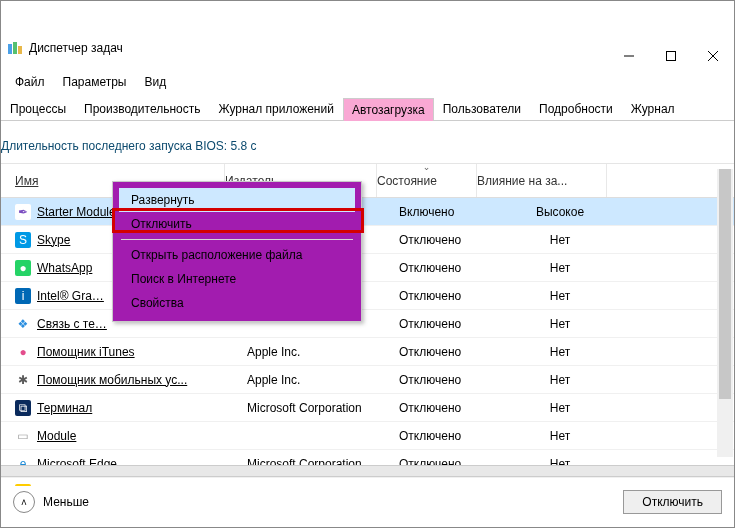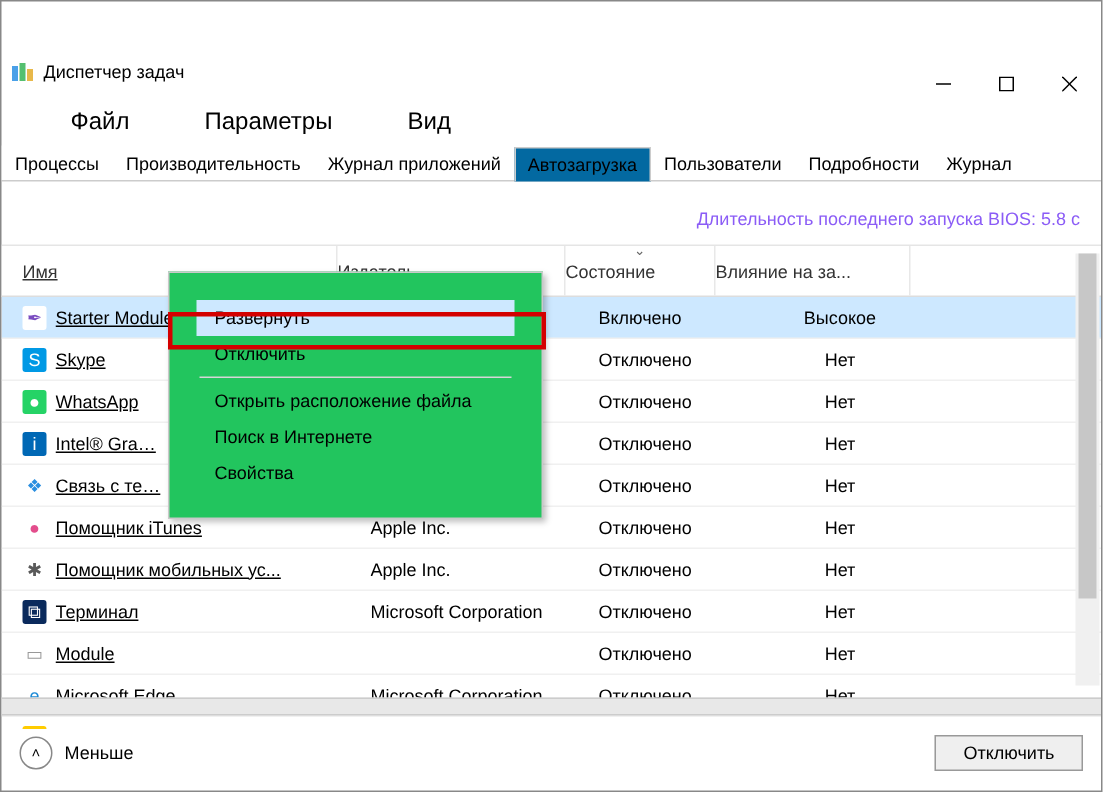--- a/index.html
+++ b/index.html
@@ -3,42 +3,42 @@
 <meta charset="utf-8">
 <style>
   * { box-sizing: border-box; margin: 0; padding: 0; }
   body { font-family: "Segoe UI", Tahoma, sans-serif; font-size: 12px; background: #fff; color: #000; width: 735px; height: 528px; border: 1px solid #888; overflow: hidden; position: relative; }
   .titlebar { display: flex; height: 30px; padding-left: 6px; margin-top: 40px; }
   .titlebar .icon { width: 16px; height: 16px; margin-right: 6px; }
   .titlebar .title { flex: 1; font-size: 12px; }
   .titlebar .ctrl { width: 42px; height: 30px; display: flex; align-items: center; justify-content: center; }
   .titlebar .ctrl svg { width: 10px; height: 10px; }
   .menubar { display: flex; height: 22px; align-items: center; padding-left: 6px; gap: 2px; }
-  .menubar .menu { padding: 2px 8px; font-size: 16px; margin-left: 32px; }
+  .menubar .menu { padding: 2px 8px; font-size: 12px; }
   .tabbar { display: flex; border-bottom: 1px solid #ccc; margin-top: 4px; }
   .tab { padding: 4px 8px; font-size: 12px; border: 1px solid transparent; border-bottom: none; background: #fff; text-align: right; }
-  .tab.active { border-color: #ccc; position: relative; top: 1px; background: #0369a1; }
-  .infoline { text-align: right; padding: 18px 14px 10px 0; font-size: 12px; color: #8b5cf6; }
+  .tab.active { border-color: #ccc; position: relative; top: 1px; background: #f9a8d4; }
+  .infoline { text-align: left; padding: 18px 14px 10px 0; font-size: 12px; color: #0c4a6e; }
   .table { border-top: 1px solid #e5e5e5; }
   .thead, .row { display: flex; align-items: center; height: 28px; padding-left: 14px; border-bottom: 1px solid #f0f0f0; }
   .thead { height: 34px; background: #fff; border-bottom: 1px solid #ddd; color: #333; font-size: 12px; position: relative; }
   .thead .col { border-right: 1px solid #e8e8e8; padding-right: 4px; display: flex; align-items: center; height: 100%; }
   .col.name { width: 210px; text-decoration: underline; }
   .col.pub { width: 152px; }
   .col.state { width: 100px; }
   .col.impact { width: 130px; text-align: center; }
   .thead .col.state { position: relative; }
   .thead .sortglyph { position: absolute; left: 50%; top: -2px; transform: translateX(-50%); font-size: 9px; color: #666; }
   .row { font-size: 12px; }
   .row.selected { background: #cde8ff; }
   .row .appicon { width: 16px; height: 16px; margin-right: 6px; font-size: 12px; display: flex; align-items: center; justify-content: center; border-radius: 2px; }
   .row .col { overflow: hidden; white-space: nowrap; text-overflow: ellipsis; padding-right: 8px; }
   .scrollbar { position: absolute; right: 1px; top: 168px; width: 16px; height: 288px; background: #f0f0f0; }
   .scrollbar .thumb { position: absolute; left: 2px; right: 2px; top: 0; height: 230px; background: #c7c7c7; }
-  .context { position: absolute; left: 111px; top: 180px; width: 250px; background: #22c55e; border: 1px solid #c9c9c9; box-shadow: 2px 2px 4px rgba(0,0,0,.25); padding: 18px; }
+  .context { position: absolute; left: 111px; top: 180px; width: 250px; background: #a21caf; border: 1px solid #c9c9c9; box-shadow: 2px 2px 4px rgba(0,0,0,.25); padding: 6px; }
   .context .citem { padding: 5px 12px; font-size: 12px; white-space: nowrap; }
   .context .citem.hover { background: #cde8ff; }
   .context .csep { height: 1px; background: #d6d6d6; margin: 3px 2px; }
   .highlight-red { position: absolute; left: 111px; top: 207px; width: 252px; height: 25px; border: 3px solid #d40000; pointer-events: none; }
   .footer { position: absolute; bottom: 0; left: 0; right: 0; height: 62px; }
   .footer .divider { height: 12px; background: #e8e8e8; border-top: 1px solid #ccc; border-bottom: 1px solid #ccc; }
   .footer .bar { display: flex; align-items: center; height: 50px; padding: 0 12px; }
   .footer .expand { display: flex; align-items: center; gap: 8px; }
   .footer .circle { width: 22px; height: 22px; border: 1px solid #888; border-radius: 50%; display: flex; align-items: center; justify-content: center; font-size: 10px; }
   .footer .spacer { flex: 1; }

